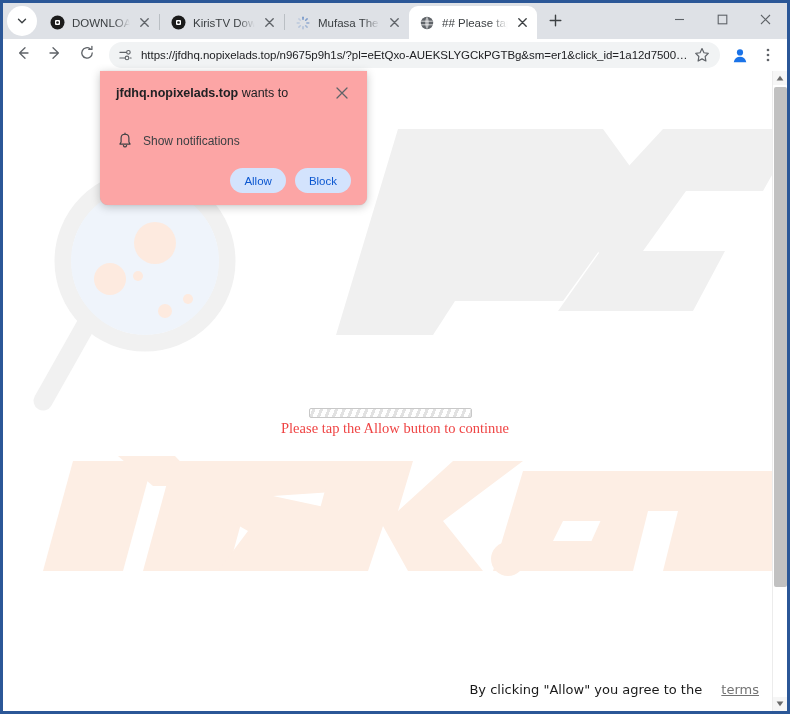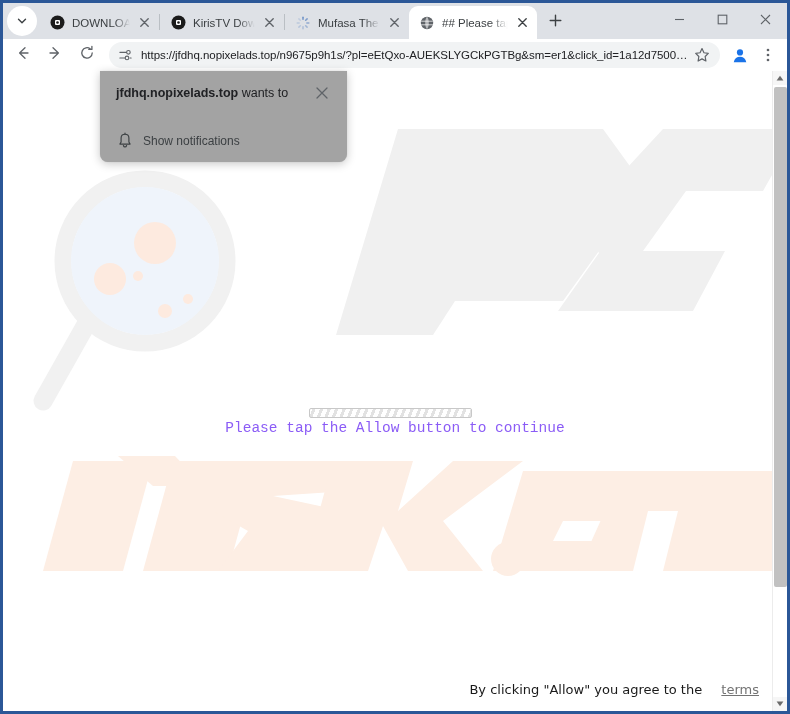--- a/index.html
+++ b/index.html
@@ -225,22 +225,22 @@
     );
   }
 
   #tap-message {
     position: absolute;
     left: 0;
     top: 349px;
     width: 784px;
     text-align: center;
     font-size: 14.5px;
-    color: #8b5cf6;
-    font-family: Liberation Mono, monospace;
+    color: #ef4444;
+    font-family: Liberation Serif, serif;
   }
 
   #terms-line {
     position: absolute;
     right: 28px;
     bottom: 14px;
     font-size: 13px;
     color: #1a1a1a;
     font-family: "DejaVu Sans", sans-serif;
     white-space: nowrap;
@@ -282,22 +282,22 @@
     background: #c1c1c1;
     border-radius: 2px;
     cursor: pointer;
   }
 
   
   #permission-dialog {
     position: absolute;
     left: 97px;
     top: 68px;
-    width: 247px;
-    background: #a3a3a3;
+    width: 267px;
+    background: #fca5a5;
     border-bottom-left-radius: 8px;
     border-bottom-right-radius: 8px;
     box-shadow: 0 2px 10px rgba(0,0,0,0.22), 0 0 1px rgba(0,0,0,0.18);
     padding: 14px 16px 12px 16px;
     z-index: 50;
   }
   #dialog-header {
     display: flex;
     align-items: flex-start;
     justify-content: space-between;
@@ -600,15 +600,19 @@
       <span id="bell-icon">
         <svg width="18" height="18" viewBox="0 0 18 18">
           <path d="M9 2.2 C6.6 2.2 5.1 3.9 5.1 6.1 V10 L3.9 12.1 H14.1 L12.9 10 V6.1 C12.9 3.9 11.4 2.2 9 2.2 Z" fill="none" stroke="#3c4043" stroke-width="1.15" stroke-linejoin="round"></path>
           <path d="M9 1 V2.2" stroke="#3c4043" stroke-width="1.15" stroke-linecap="round"></path>
           <path d="M7.4 13.5 C7.7 14.6 8.3 15 9 15 C9.7 15 10.3 14.6 10.6 13.5" fill="none" stroke="#3c4043" stroke-width="1.15" stroke-linecap="round"></path>
         </svg>
       </span>
       <span id="dialog-permission-label">Show notifications</span>
     </div>
 
+    <div id="dialog-buttons">
+      <button class="dialog-btn">Allow</button>
+      <button class="dialog-btn">Block</button>
+    </div>
   </div>
 
 </div>
 
 </body></html>

